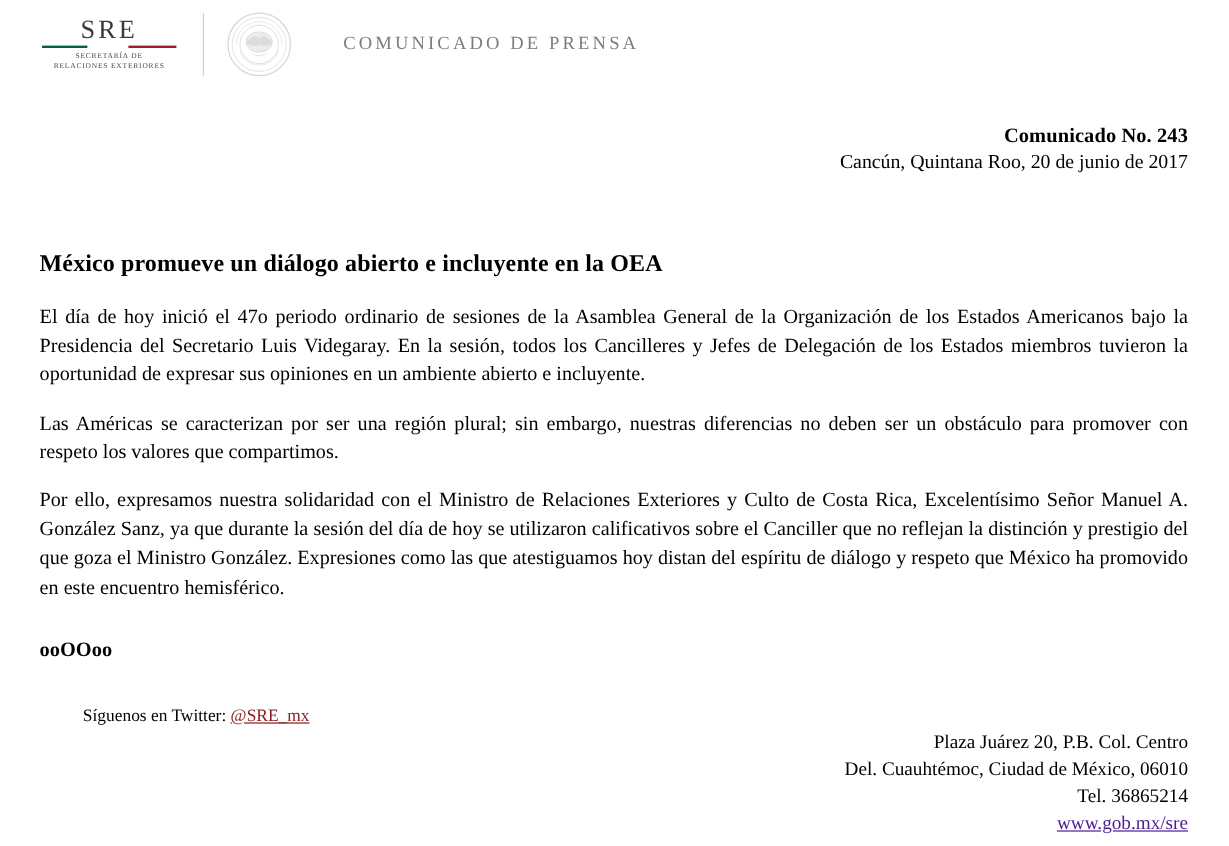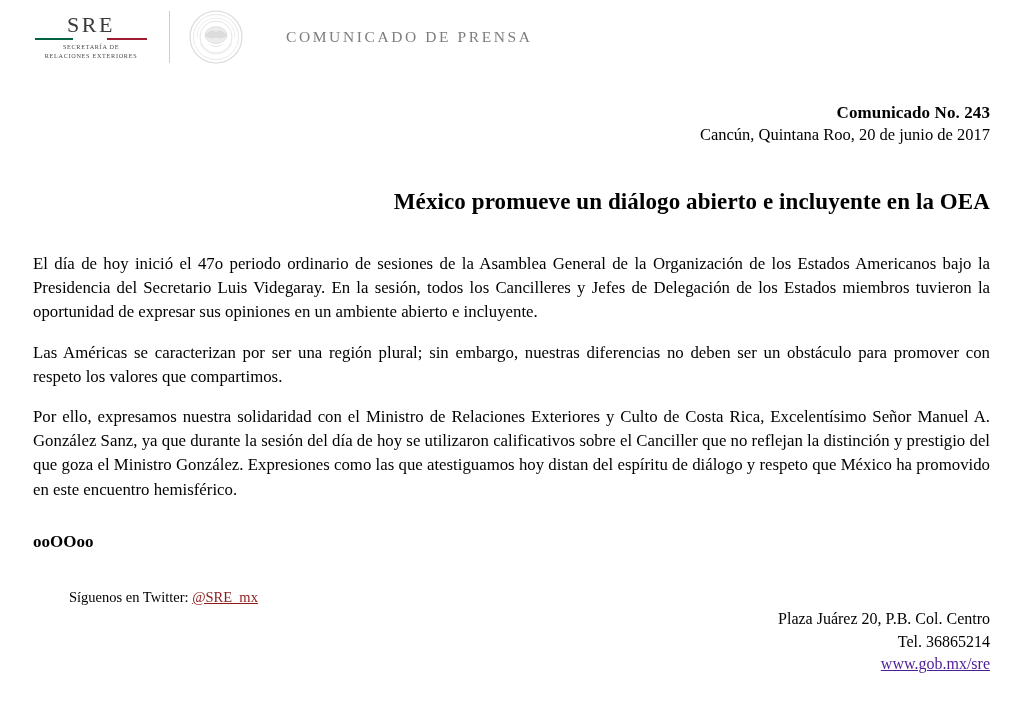--- a/index.html
+++ b/index.html
@@ -106,25 +106,25 @@
   .meta-place {
     position: absolute;
     right: 0;
     top: 125px;
     font-size: 16.5px;
   }
 
   .doc-title {
     position: absolute;
     left: 0;
-    top: 174px;
-    width: 957px;
-    text-align: right;
+    top: 196px;
+    width: 957px;
+    text-align: left;
     font-weight: bold;
-    font-size: 23px;
+    font-size: 20px;
     letter-spacing: 0.1px;
   }
 
   .body-block {
     position: absolute;
     left: 0;
     top: 252px;
     width: 957px;
   }
 
@@ -229,17 +229,18 @@
 
   <div class="separator">ooOOoo</div>
 
   <div class="twitter-line">
     <span>Síguenos en Twitter:</span>
     <a class="twitter-handle" href="#">@SRE_mx</a>
   </div>
 
   <footer class="footer">
     <div>Plaza Juárez 20, P.B. Col. Centro</div>
+    <div>Del. Cuauhtémoc, Ciudad de México, 06010</div>
     <div>Tel. 36865214</div>
     <div><a class="footer-url" href="#">www.gob.mx/sre</a></div>
   </footer>
 
 </main>
 
 </body></html>

